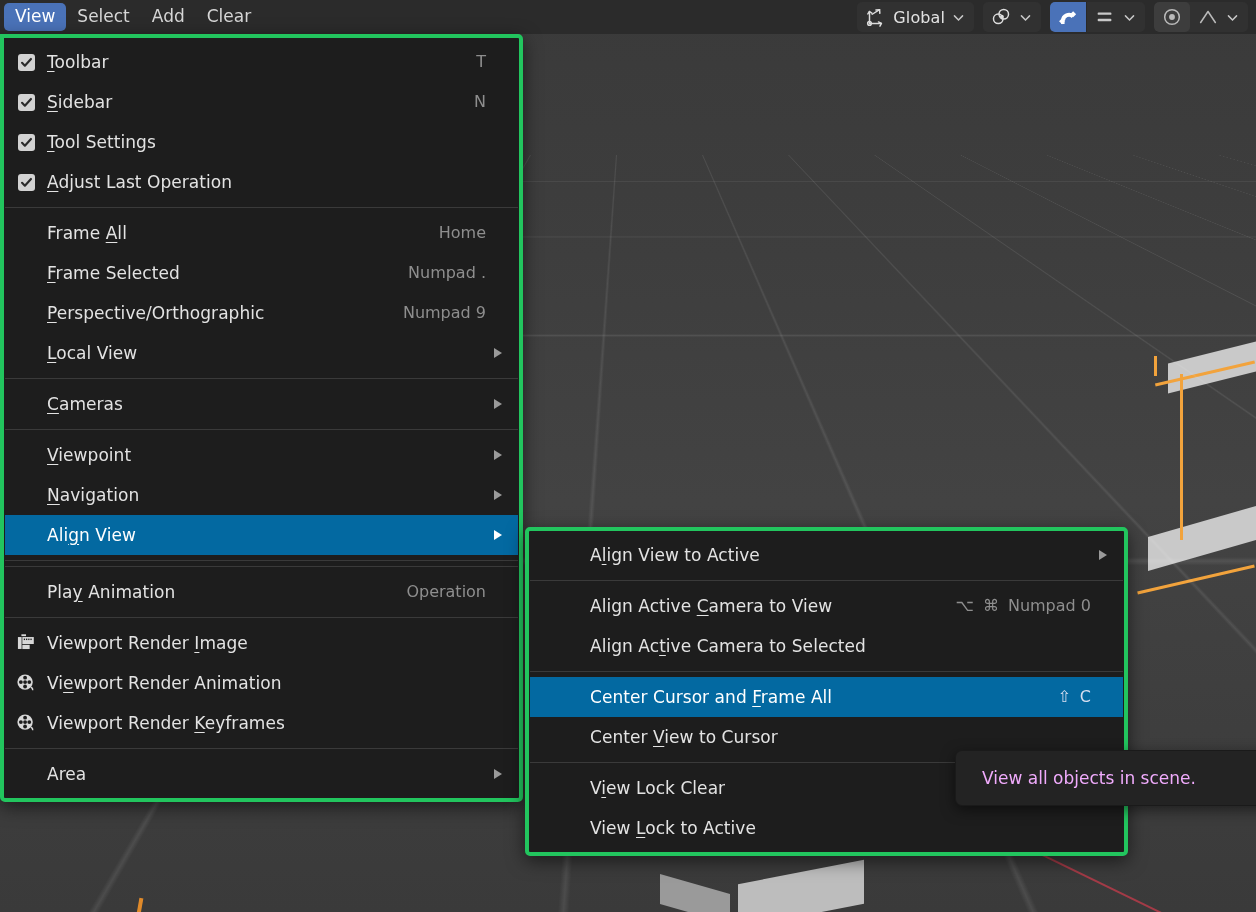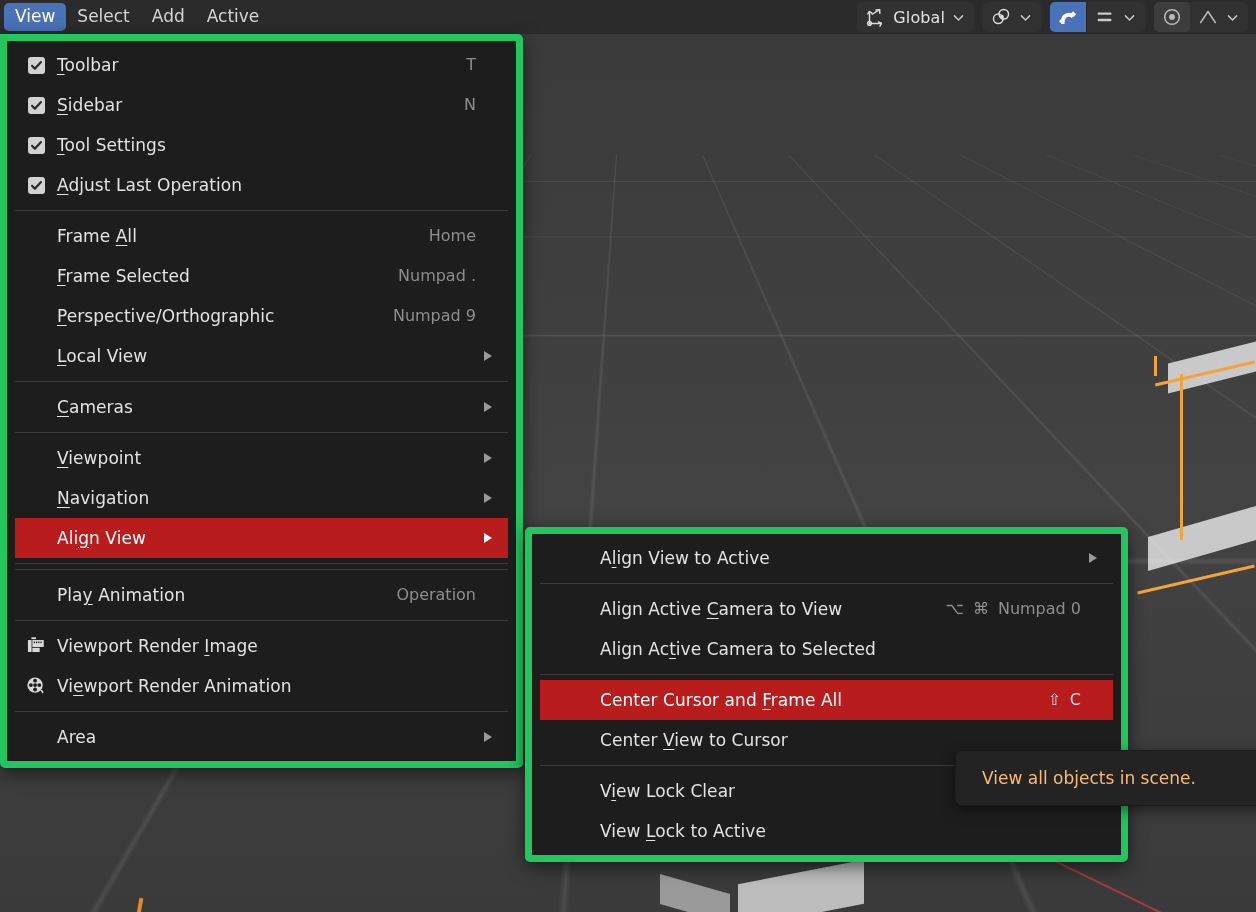--- a/index.html
+++ b/index.html
@@ -75,32 +75,32 @@
   .tool-btn.wide { padding: 0 9px 0 7px; gap: 7px; }
   .tool-btn.blue { background: #4a72b8; }
   .tool-btn.sunken { background: #3d3d3d; border-radius: 5px; }
   .tool-label { font-size: 16px; color: #e2e2e2; letter-spacing: .1px; }
   .chev { width: 13px; height: 13px; color: #c6c6c6; }
   .grp-sep { width: 1px; height: 30px; background: #282828; }
 
   
   .menu {
     position: absolute; background: #1d1d1d;
-    border: 7px solid #22c55e; border-radius: 5px;
+    border: 4px solid #22c55e; border-radius: 5px;
     box-shadow: 0 5px 18px rgba(0,0,0,0.55);
-    padding: 4px 8px;
+    padding: 4px 1px;
   }
   #view-menu { left: 0; top: 34px; width: 523px; border-top-left-radius: 0; }
   #align-submenu { left: 525px; top: 527px; width: 603px; }
 
   .mrow {
     position: relative; display: flex; align-items: center;
     height: 40px; padding: 0 16px 0 0; cursor: default;
   }
-  .mrow.hl { background: #b91c1c; }
+  .mrow.hl { background: #0369a1; }
   .mrow .icon-slot {
     width: 42px; min-width: 42px; display: flex; align-items: center; justify-content: center;
   }
   .mlabel {
     font-size: 17px; color: #e3e3e3; white-space: nowrap; line-height: 1;
     letter-spacing: .05px; flex: 0 0 auto;
   }
   .mrow.hl .mlabel { color: #ffffff; }
   .mlabel u { text-decoration: underline; text-underline-offset: 3px; }
   .spacer { flex: 1 1 auto; }
@@ -126,21 +126,21 @@
 
   .ico { width: 22px; height: 22px; fill: #d8d8d8; }
 
   
   .tooltip {
     position: absolute; left: 955px; top: 750px; width: 320px; height: 56px;
     background: #232323; border: 1px solid #1a1a1a; border-radius: 7px;
     display: flex; align-items: center; padding-left: 26px;
     box-shadow: 0 4px 14px rgba(0,0,0,0.5);
   }
-  .tooltip span { font-size: 17px; color: #fdba74; white-space: nowrap; }
+  .tooltip span { font-size: 17px; color: #f0abfc; white-space: nowrap; }
 
   .left-peek {
     position: absolute; left: 0; top: 140px; width: 9px; height: 82px;
     background: #262626; border-radius: 0 3px 3px 0;
   }
 </style>
 </head>
 <body>
 
 <div id="root">
@@ -160,21 +160,21 @@
     <div class="orange-bit"></div>
   </div>
 
   <div class="left-peek"></div>
 
   <div class="topbar">
     <div class="menubar">
       <div class="menubar-item active">View</div>
       <div class="menubar-item">Select</div>
       <div class="menubar-item">Add</div>
-      <div class="menubar-item">Active</div>
+      <div class="menubar-item">Clear</div>
     </div>
 
     <div class="header-tools">
 
       <div class="tool-group">
         <div class="tool-btn wide">
           <svg class="ico" viewBox="0 0 24 24">
             <g fill="none" stroke="#dcdcdc" stroke-width="1.6" stroke-linecap="round">
               <path d="M6 19 L6 6"></path>
                 <path d="M6 19 L19 19"></path>
@@ -399,20 +399,36 @@
             <circle cx="11" cy="15.8" r="2.1" fill="#1d1d1d"></circle>
             <circle cx="6.4" cy="11" r="2.1" fill="#1d1d1d"></circle>
             <circle cx="15.6" cy="11" r="2.1" fill="#1d1d1d"></circle>
             <path d="M17.5 16.5 q2.4 1.6 1.6 3.4" fill="none" stroke="#d8d8d8" stroke-width="1.5"></path>
           </svg>
         </div>
         <span class="mlabel">Vi<u>e</u>wport Render Animation</span>
         <div class="spacer"></div>
         <div style="width: 16px;"></div>
       </div>
+      <div class="mrow">
+        <div class="icon-slot">
+          <svg viewBox="0 0 24 24" class="ico">
+            <circle cx="11" cy="11" r="8.4" fill="#d8d8d8"></circle>
+            <circle cx="11" cy="11" r="2.1" fill="#1d1d1d"></circle>
+            <circle cx="11" cy="6.2" r="2.1" fill="#1d1d1d"></circle>
+            <circle cx="11" cy="15.8" r="2.1" fill="#1d1d1d"></circle>
+            <circle cx="6.4" cy="11" r="2.1" fill="#1d1d1d"></circle>
+            <circle cx="15.6" cy="11" r="2.1" fill="#1d1d1d"></circle>
+            <path d="M17.5 16.5 q2.4 1.6 1.6 3.4" fill="none" stroke="#d8d8d8" stroke-width="1.5"></path>
+          </svg>
+        </div>
+        <span class="mlabel">Viewport Render <u>K</u>eyframes</span>
+        <div class="spacer"></div>
+        <div style="width: 16px;"></div>
+      </div>
       <div class="msep"></div>
       <div class="mrow">
         <div class="icon-slot"></div>
         <span class="mlabel">Area</span>
         <div class="spacer"></div>
         <div class="arrow" style="margin-left: 0px;"></div>
       </div>
     </div>
 
   <div class="menu" id="align-submenu">

